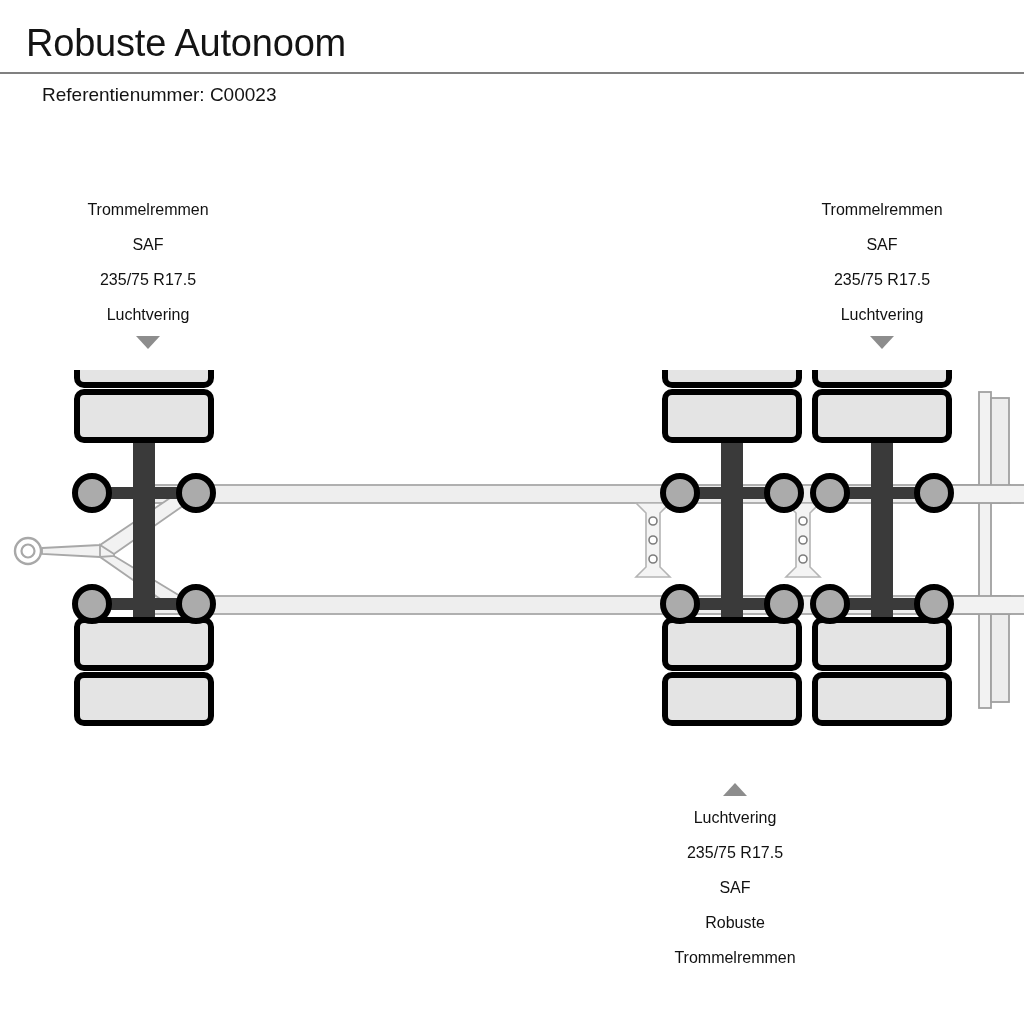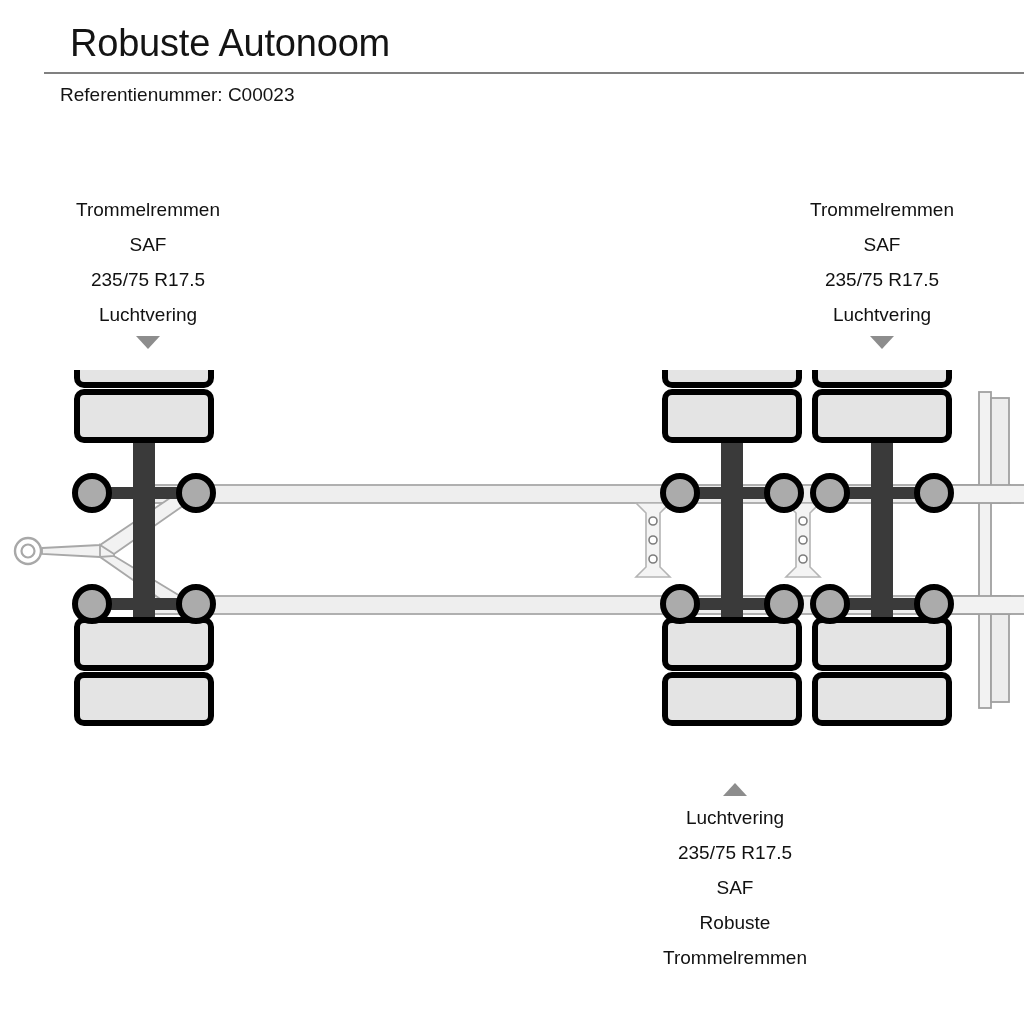--- a/index.html
+++ b/index.html
@@ -16,48 +16,47 @@
     overflow: hidden;
     position: relative;
   }
 
   
   #page-header {
     position: absolute;
     left: 0; top: 0;
     width: 940px;
     box-sizing: border-box;
-    margin-left: 44px;
   }
   #title {
     font-size: 38px;
     font-weight: 400;
     line-height: 1.0;
     color: #141414;
     margin: 0;
     padding: 24px 0 10px 26px;
     letter-spacing: -0.2px;
   }
   #title-rule {
     height: 2px;
     background: #808080;
     width: 1024px;
   }
   #refline {
     font-size: 19px;
     color: #141414;
-    padding: 10px 0 0 16px;
+    padding: 10px 0 0 42px;
     white-space: nowrap;
   }
 
   
   .annot {
     position: absolute;
     text-align: center;
-    font-size: 19px;
+    font-size: 16px;
     line-height: 35px;
     color: #111111;
     white-space: nowrap;
   }
   .annot .line { display: block; }
 
   #annot-front  { left: 8px;  top: 192px; width: 280px; }
   #annot-rear   { left: 742px; top: 192px; width: 280px; }
   #annot-bottom { left: 585px; top: 783px; width: 300px; }
 

